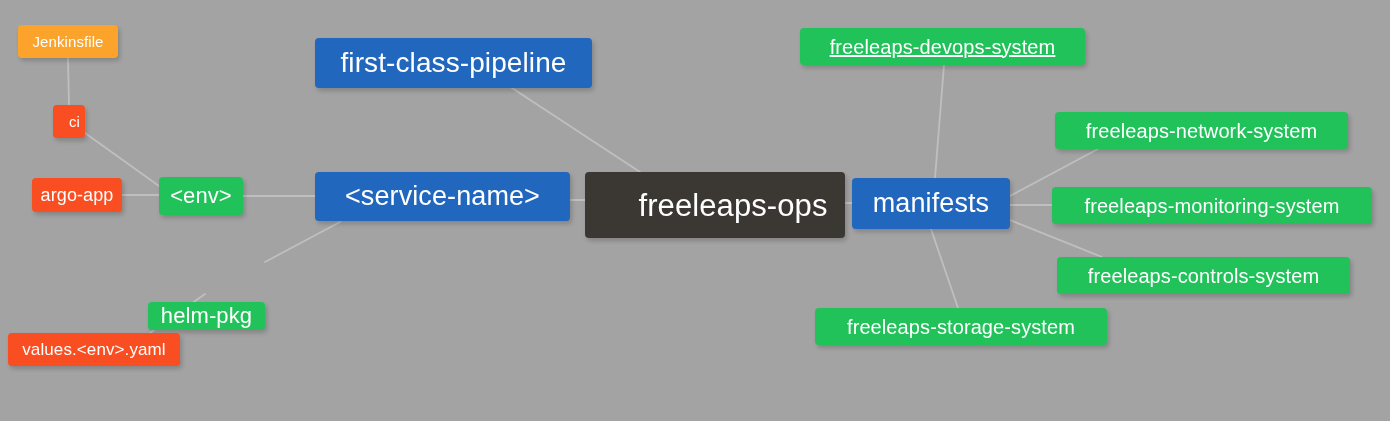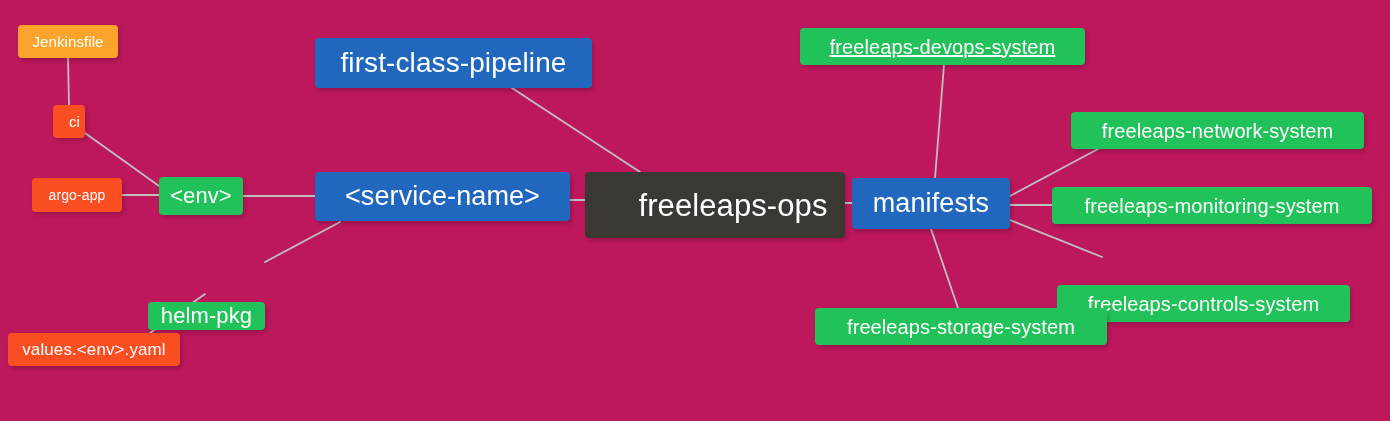--- a/index.html
+++ b/index.html
@@ -4,21 +4,21 @@
 <style>
   html, body {
     margin: 0;
     padding: 0;
     background: #ffffff;
   }
   #canvas {
     position: relative;
     width: 1390px;
     height: 421px;
-    background: #be185d;
+    background: #a3a3a3;
     overflow: hidden;
     font-family: "Liberation Sans", sans-serif;
   }
   #edges {
     position: absolute;
     left: 0;
     top: 0;
     width: 1390px;
     height: 421px;
     pointer-events: none;
@@ -53,27 +53,27 @@
       <line x1="845" y1="203" x2="852" y2="203" stroke="#bfbfbf" stroke-width="1.8" stroke-linecap="round"></line>
       <line x1="935" y1="178" x2="944" y2="65" stroke="#bfbfbf" stroke-width="1.8" stroke-linecap="round"></line>
       <line x1="1010" y1="196" x2="1098" y2="149" stroke="#bfbfbf" stroke-width="1.8" stroke-linecap="round"></line>
       <line x1="1010" y1="205" x2="1052" y2="205" stroke="#bfbfbf" stroke-width="1.8" stroke-linecap="round"></line>
       <line x1="1010" y1="220" x2="1102" y2="257" stroke="#bfbfbf" stroke-width="1.8" stroke-linecap="round"></line>
       <line x1="931" y1="229" x2="958" y2="308" stroke="#bfbfbf" stroke-width="1.8" stroke-linecap="round"></line>
     </svg>
   <div id="node-layer">
       <div class="node" style="left: 18px; top: 25px; width: 100px; height: 33px; background: rgb(251, 163, 42); font-size: 15px;">Jenkinsfile</div>
       <div class="node" style="left: 53px; top: 105px; width: 32px; height: 33px; background: rgb(249, 78, 34); font-size: 15px; padding-left: 11px;">ci</div>
-      <div class="node" style="left: 32px; top: 178px; width: 90px; height: 34px; background: rgb(249, 78, 34); font-size: 14px;">argo-app</div>
+      <div class="node" style="left: 32px; top: 178px; width: 90px; height: 34px; background: rgb(249, 78, 34); font-size: 18px;">argo-app</div>
       <div class="node" style="left: 159px; top: 177px; width: 84px; height: 38px; background: rgb(34, 194, 91); font-size: 22px;">&lt;env&gt;</div>
       <div class="node" style="left: 148px; top: 258px; width: 117px; height: 28px; background: rgb(34, 194, 91); font-size: 22px; margin-top: 44px;">helm-pkg</div>
       <div class="node" style="left: 8px; top: 333px; width: 172px; height: 33px; background: rgb(249, 78, 34); font-size: 17px;">values.&lt;env&gt;.yaml</div>
       <div class="node" style="left: 315px; top: 38px; width: 277px; height: 50px; background: rgb(33, 103, 190); font-size: 28px;">first-class-pipeline</div>
       <div class="node" style="left: 315px; top: 172px; width: 255px; height: 49px; background: rgb(33, 103, 190); font-size: 27px;">&lt;service-name&gt;</div>
       <div class="node" style="left: 585px; top: 172px; width: 260px; height: 66px; background: rgb(59, 55, 51); font-size: 31px; padding-left: 36px;">freeleaps-ops</div>
       <div class="node" style="left: 852px; top: 178px; width: 158px; height: 51px; background: rgb(33, 103, 190); font-size: 27px;">manifests</div>
       <div class="node" style="left: 800px; top: 28px; width: 285px; height: 37px; background: rgb(34, 194, 91); font-size: 20px; text-decoration: underline;">freeleaps-devops-system</div>
-      <div class="node" style="left: 1055px; top: 112px; width: 293px; height: 37px; background: rgb(34, 194, 91); font-size: 20px; margin-left: 16px;">freeleaps-network-system</div>
+      <div class="node" style="left: 1055px; top: 112px; width: 293px; height: 37px; background: rgb(34, 194, 91); font-size: 20px;">freeleaps-network-system</div>
       <div class="node" style="left: 1052px; top: 187px; width: 320px; height: 37px; background: rgb(34, 194, 91); font-size: 20px;">freeleaps-monitoring-system</div>
-      <div class="node" style="left: 1057px; top: 257px; width: 293px; height: 37px; background: rgb(34, 194, 91); font-size: 20px; margin-top: 28px;">freeleaps-controls-system</div>
+      <div class="node" style="left: 1057px; top: 257px; width: 293px; height: 37px; background: rgb(34, 194, 91); font-size: 20px;">freeleaps-controls-system</div>
       <div class="node" style="left: 815px; top: 308px; width: 292px; height: 37px; background: rgb(34, 194, 91); font-size: 20px;">freeleaps-storage-system</div>
     </div>
 </div>
 
 </body></html>

